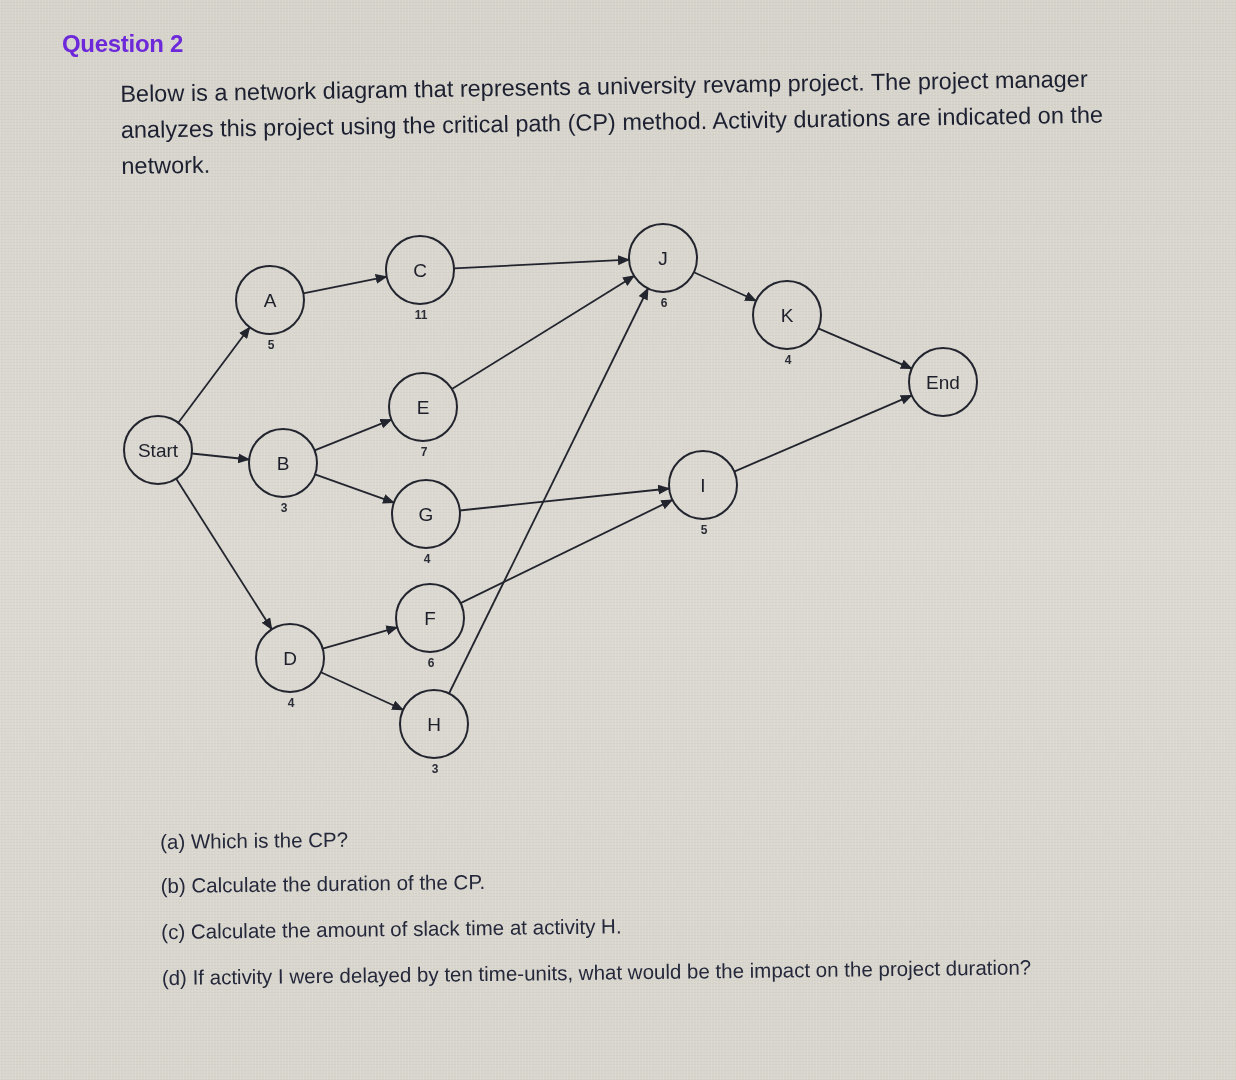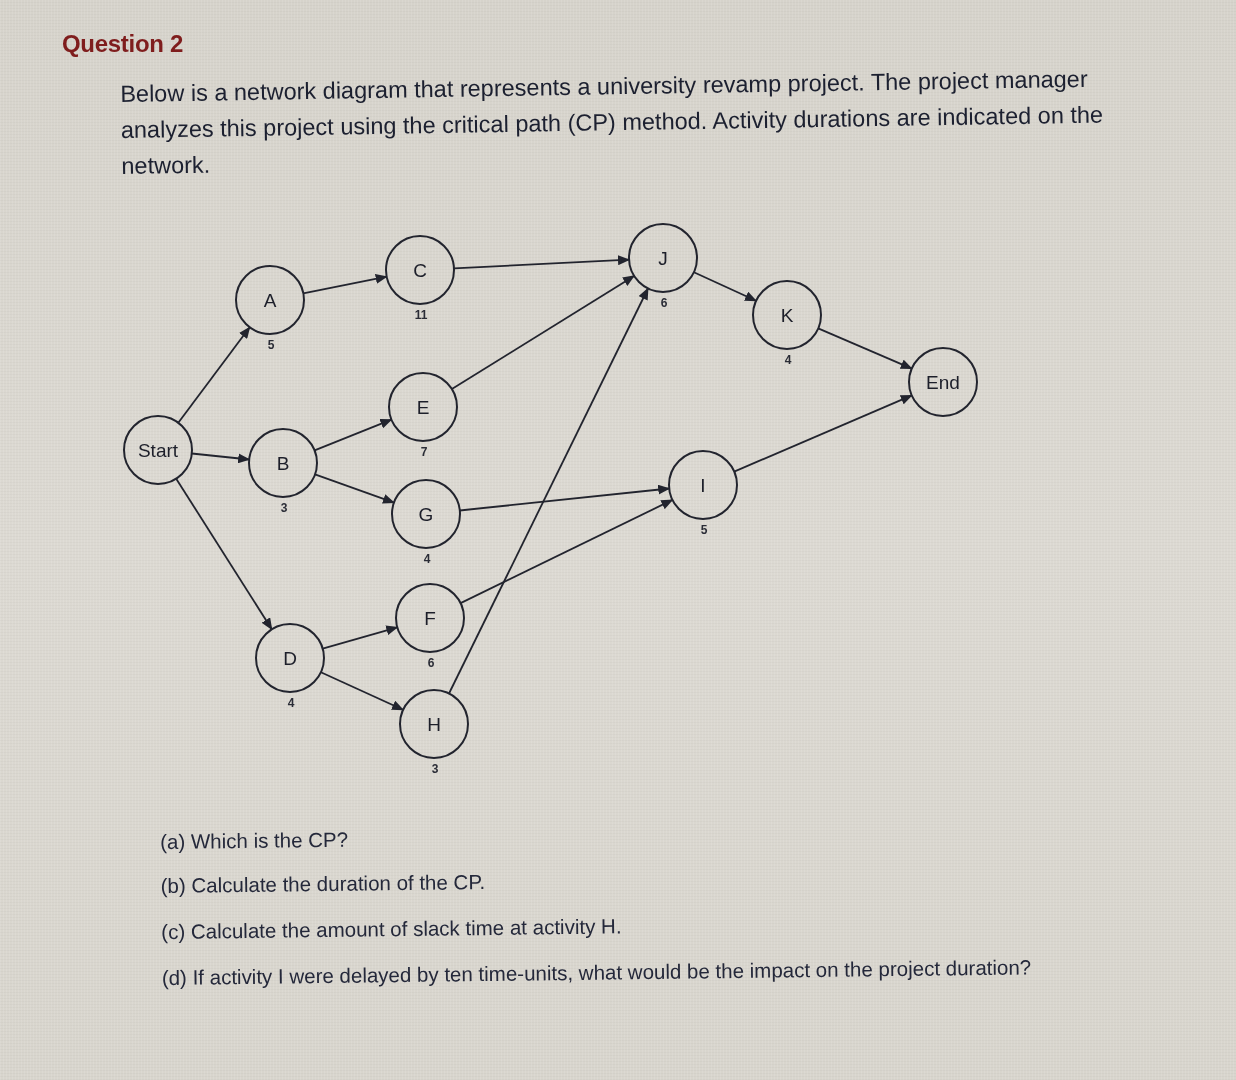--- a/index.html
+++ b/index.html
@@ -9,21 +9,21 @@
     background-image:
       repeating-linear-gradient(90deg, rgba(255,255,255,0.10) 0px, rgba(255,255,255,0.10) 1px, transparent 1px, transparent 3px),
       repeating-linear-gradient(0deg, rgba(0,0,0,0.025) 0px, rgba(0,0,0,0.025) 1px, transparent 1px, transparent 3px),
       linear-gradient(180deg, #d6d3cb 0%, #dcd9d2 50%, #d8d5cd 100%);
     position: relative;
     color: #1e2230;
     font-family: "Liberation Sans", "DejaVu Sans", sans-serif;
   }
   .q-title {
     position: absolute; left: 62px; top: 30px;
-    font-size: 24px; font-weight: bold; color: #7f1d1d;
+    font-size: 24px; font-weight: bold; color: #6d28d9;
     letter-spacing: -0.3px;
   }
   .intro {
     position: absolute; left: 120px; top: 76px; width: 1060px;
     font-size: 23.5px; line-height: 36px; color: #1c2030;
     transform: rotate(-0.9deg); transform-origin: left top;
   }
   .diagram { position: absolute; left: 0; top: 0; width: 1236px; height: 800px; }
   .diagram svg { position: absolute; left: 0; top: 0; }
   .node-label {

